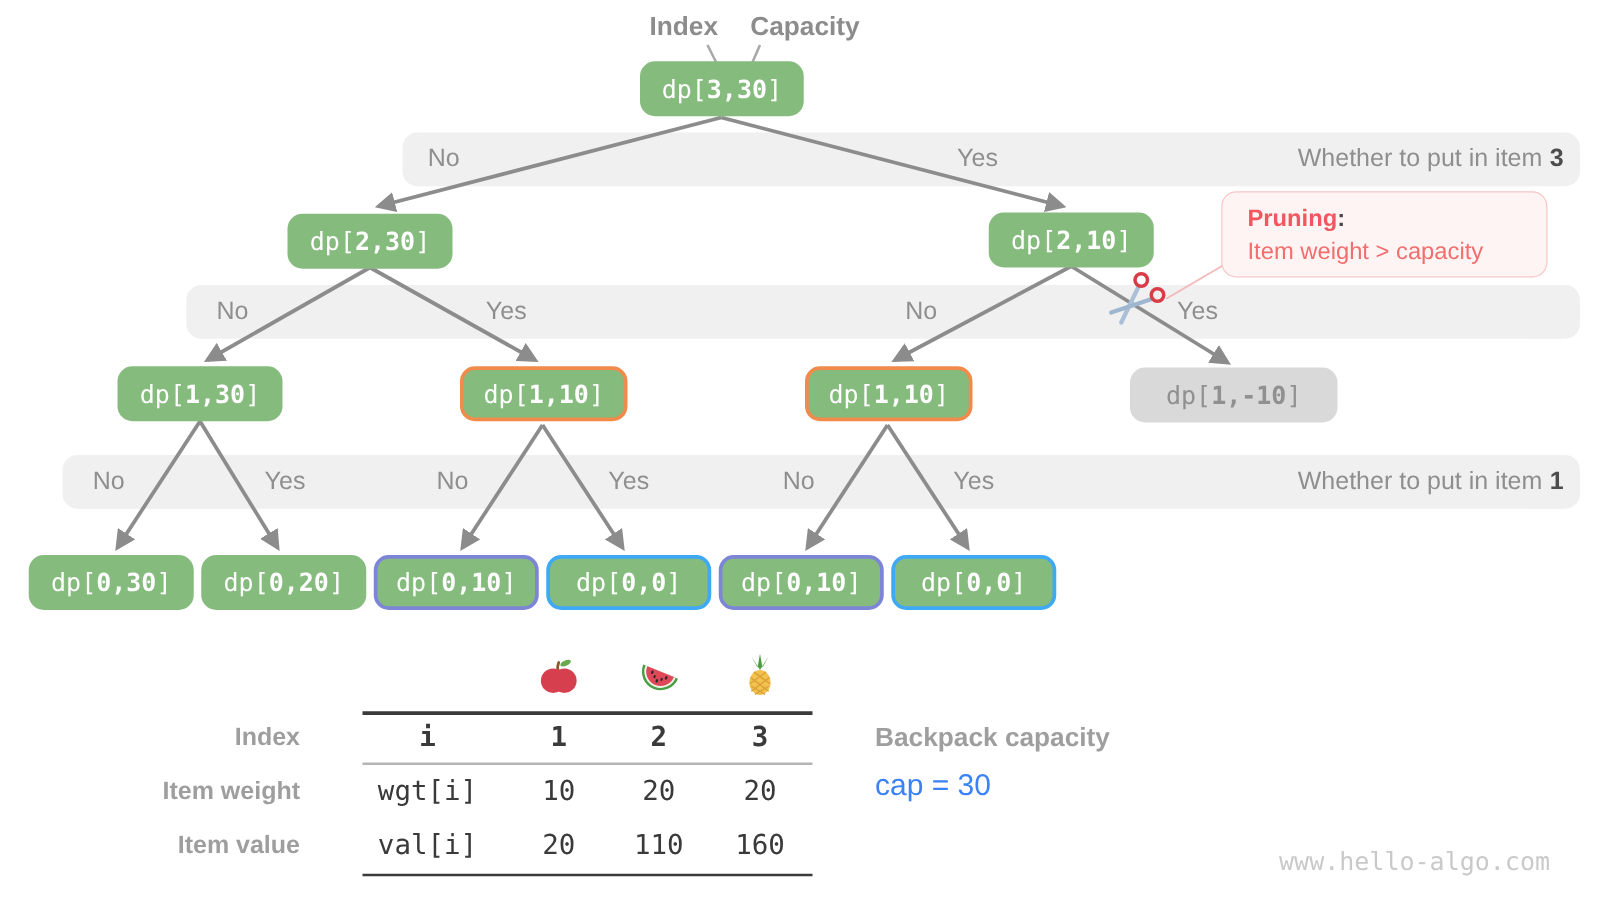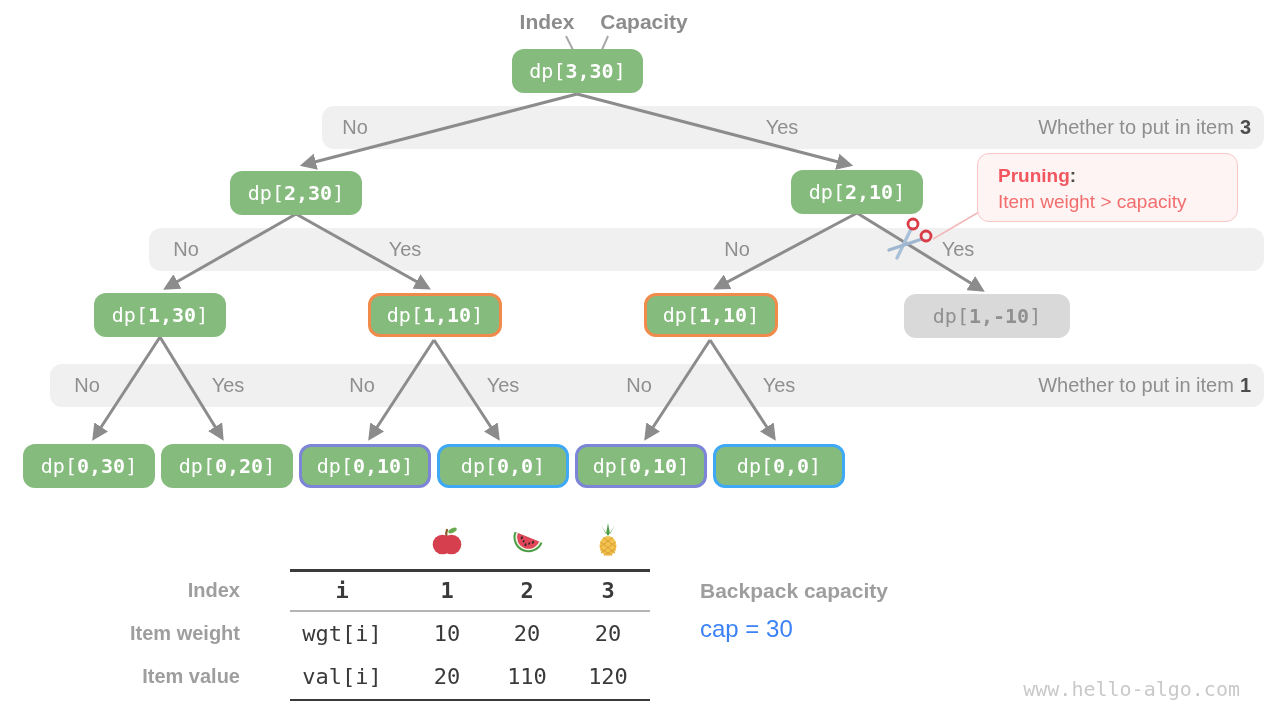--- a/index.html
+++ b/index.html
@@ -227,20 +227,20 @@
   <span class="cell b" style="left:608px;top:578px;">3</span>
 
   <span class="cell" style="left:342px;top:621px;">wgt[i]</span>
   <span class="cell" style="left:447px;top:621px;">10</span>
   <span class="cell" style="left:527px;top:621px;">20</span>
   <span class="cell" style="left:608px;top:621px;">20</span>
 
   <span class="cell" style="left:342px;top:664px;">val[i]</span>
   <span class="cell" style="left:447px;top:664px;">20</span>
   <span class="cell" style="left:527px;top:664px;">110</span>
-  <span class="cell" style="left:608px;top:664px;">120</span>
+  <span class="cell" style="left:608px;top:664px;">160</span>
 
   <div class="cap-label">Backpack capacity</div>
   <div class="cap-code">cap = 30</div>
 
   <div class="watermark">www.hello-algo.com</div>
 
 </div>
 
 </body></html>

